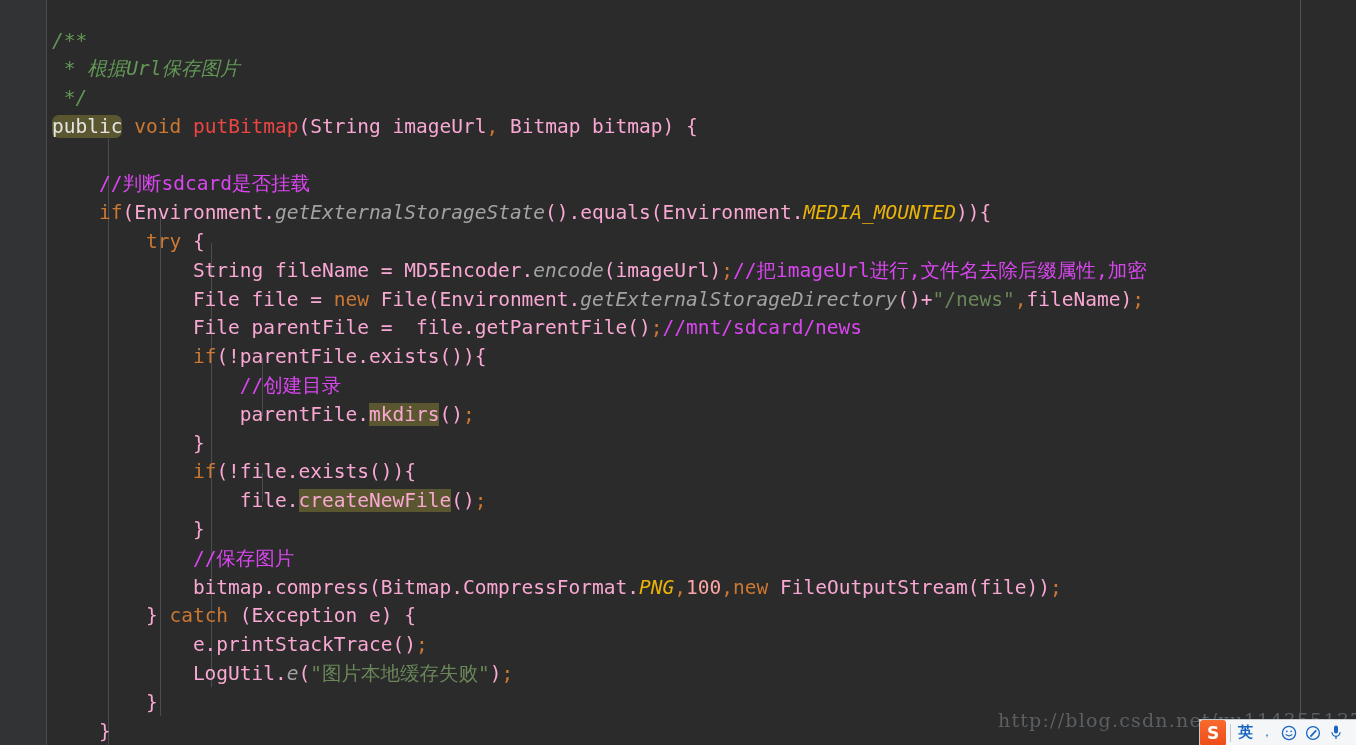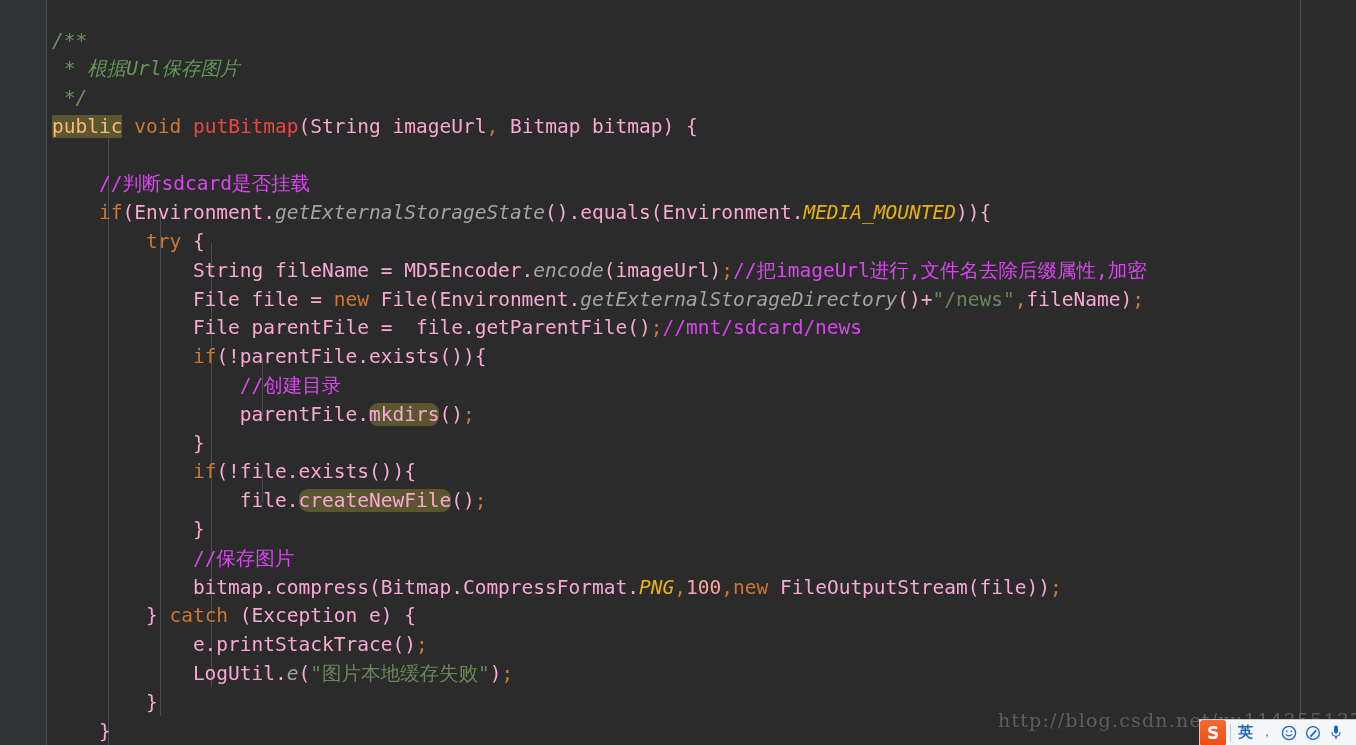--- a/index.html
+++ b/index.html
@@ -68,31 +68,31 @@
   }
   .code .ln {
     display: block;
     height: 28.8px;
     padding-left: 52px;
     box-sizing: border-box;
   }
 
   
   .kw     { color: #cc7832; }
-  .kw-hl  { color: #fdba74; background: #5a5730; }
+  .kw-hl  { color: #e5e5e5; background: #5a5730; border-radius: 7px; }
   .cmt    { color: #d946ef; }
   .doc    { color: #629755; font-style: italic; }
   .str    { color: #6a8759; }
   .num    { color: #fca5a5; }
   .meth   { color: #a3a3a3; font-style: italic; }
   .stat   { color: #eab308; font-style: italic; }
   .fn     { color: #ef4444; }
   .plain  { color: #f9a8d4; }
   .semi   { color: #cc7832; }
-  .hl     { background: #5a5730; border-radius: 9px; }
+  .hl     { background: #5a5730; }
 
   
   .watermark {
     position: absolute;
     left: 998px;
     top: 709px;
     font-family: "DejaVu Serif", "Liberation Serif", serif;
     font-size: 19px;
     letter-spacing: 1.2px;
     color: #5b5f62;

